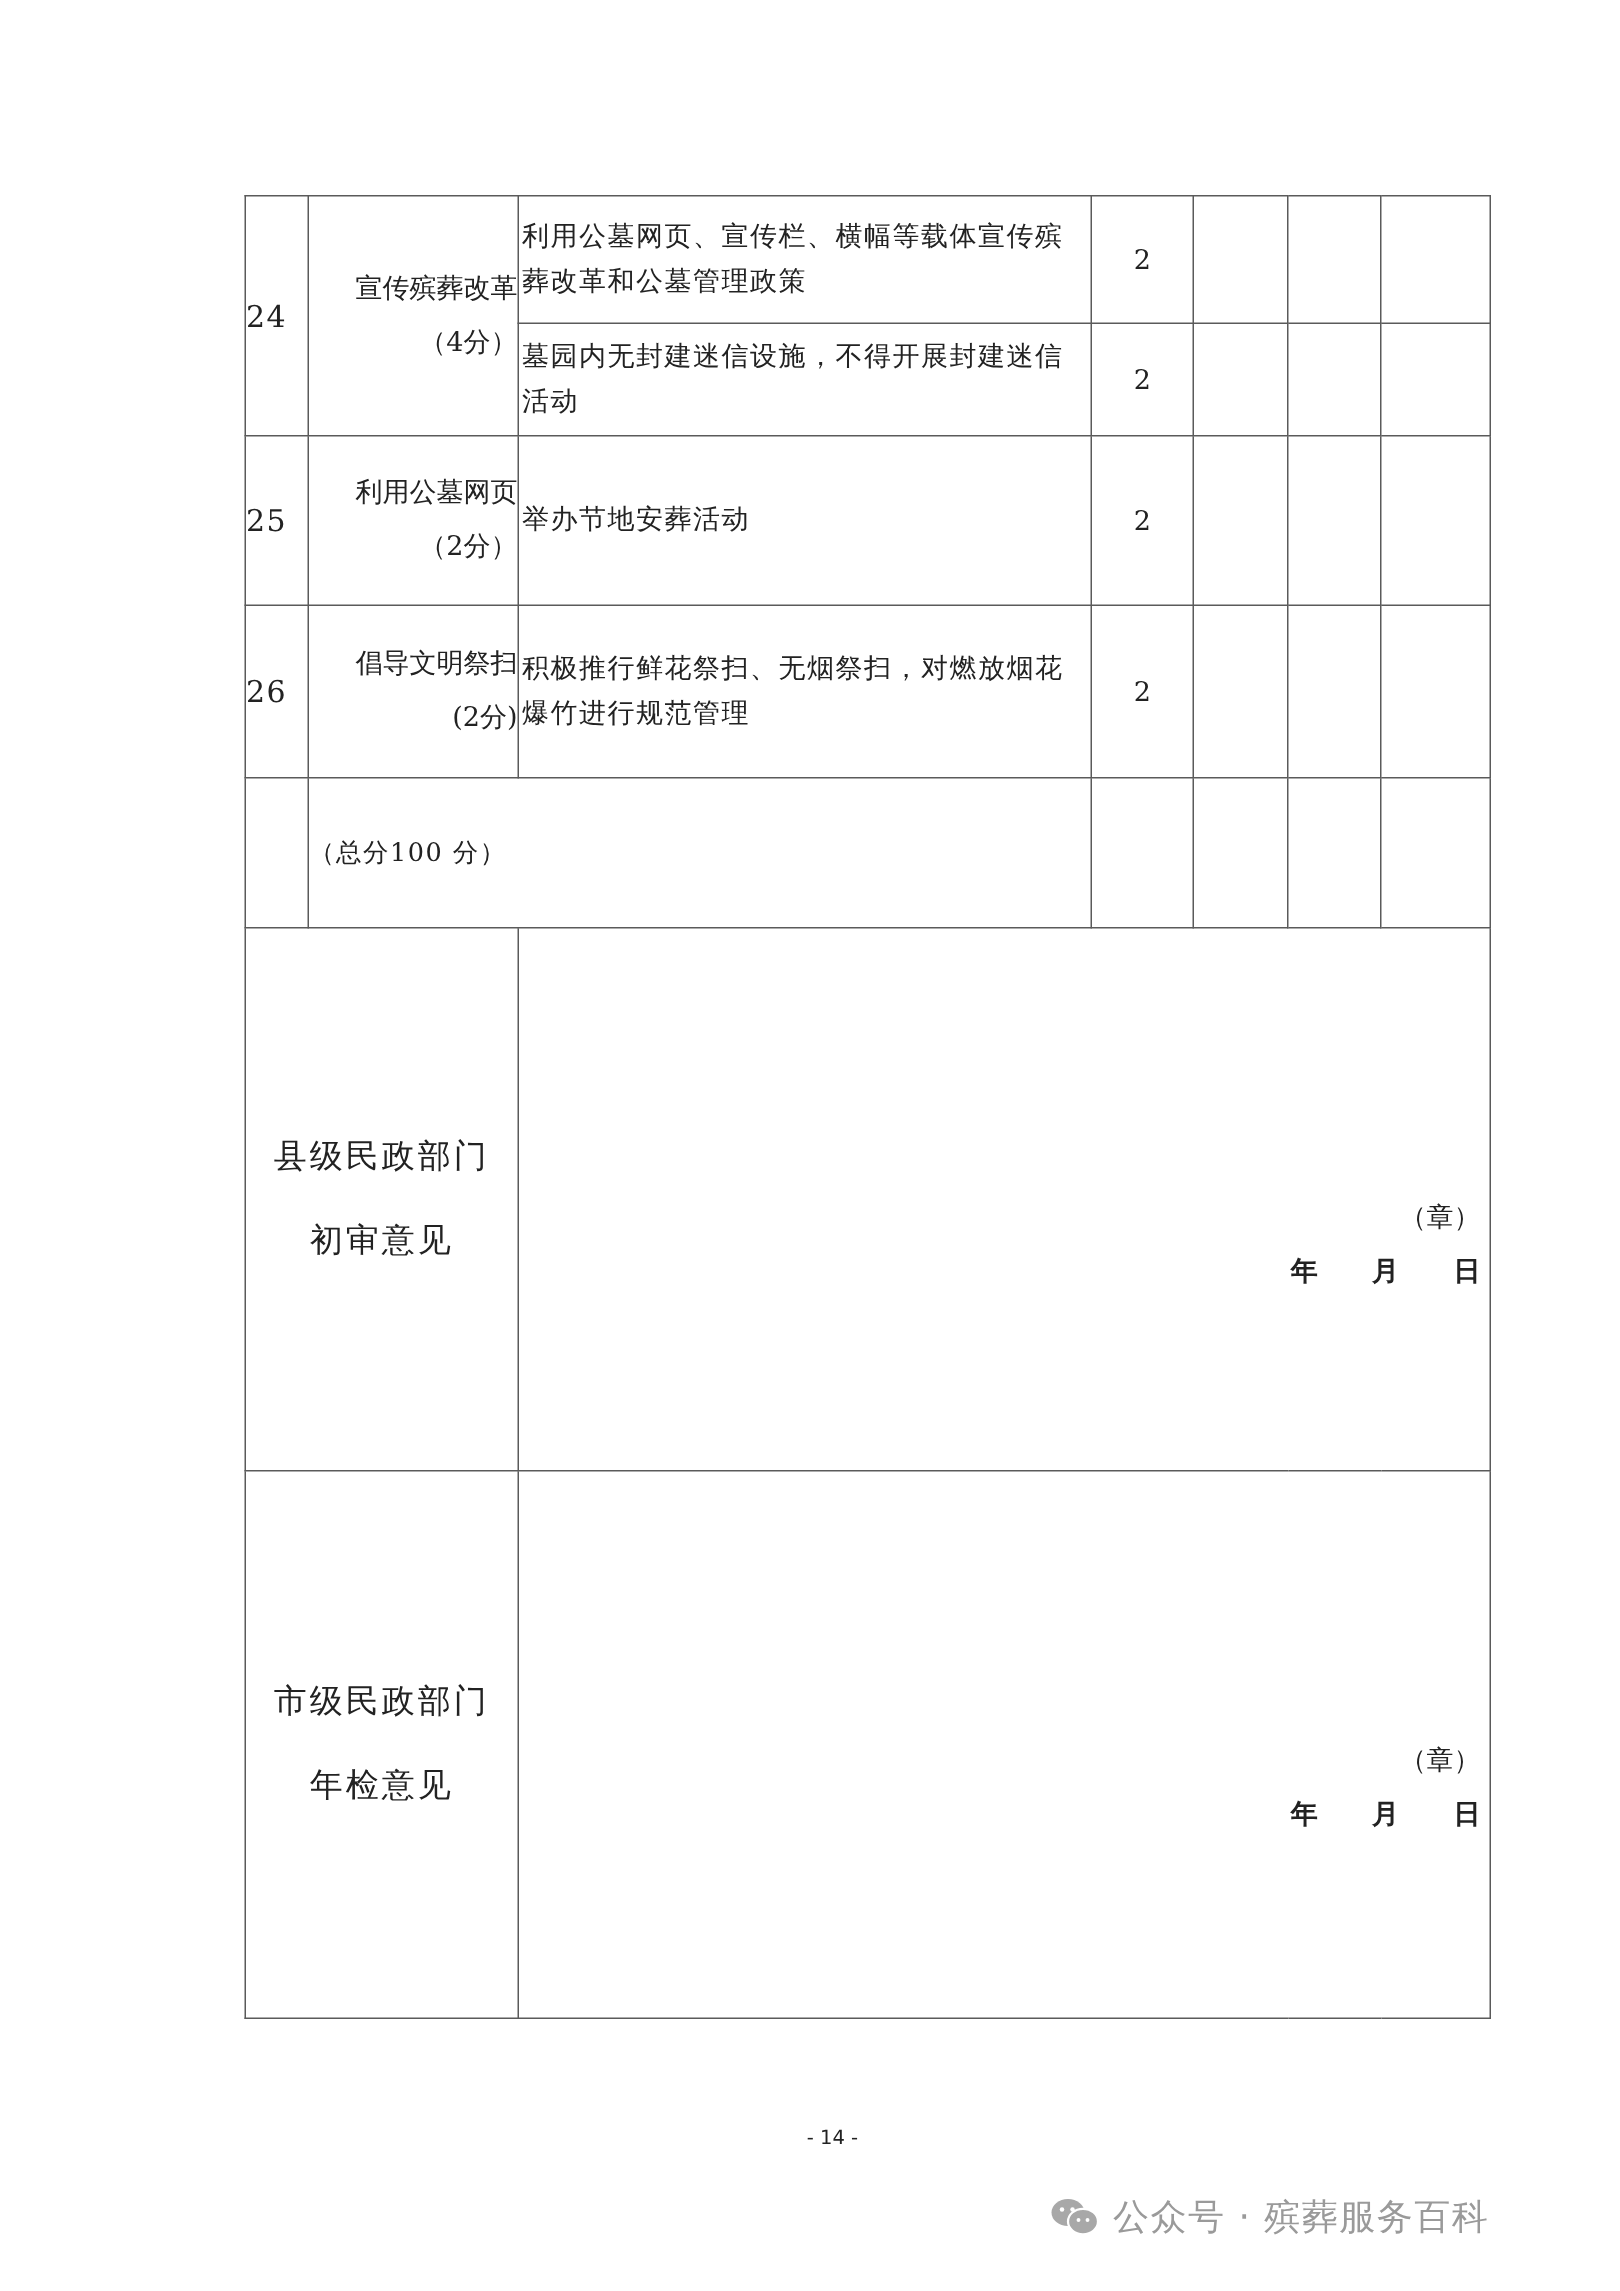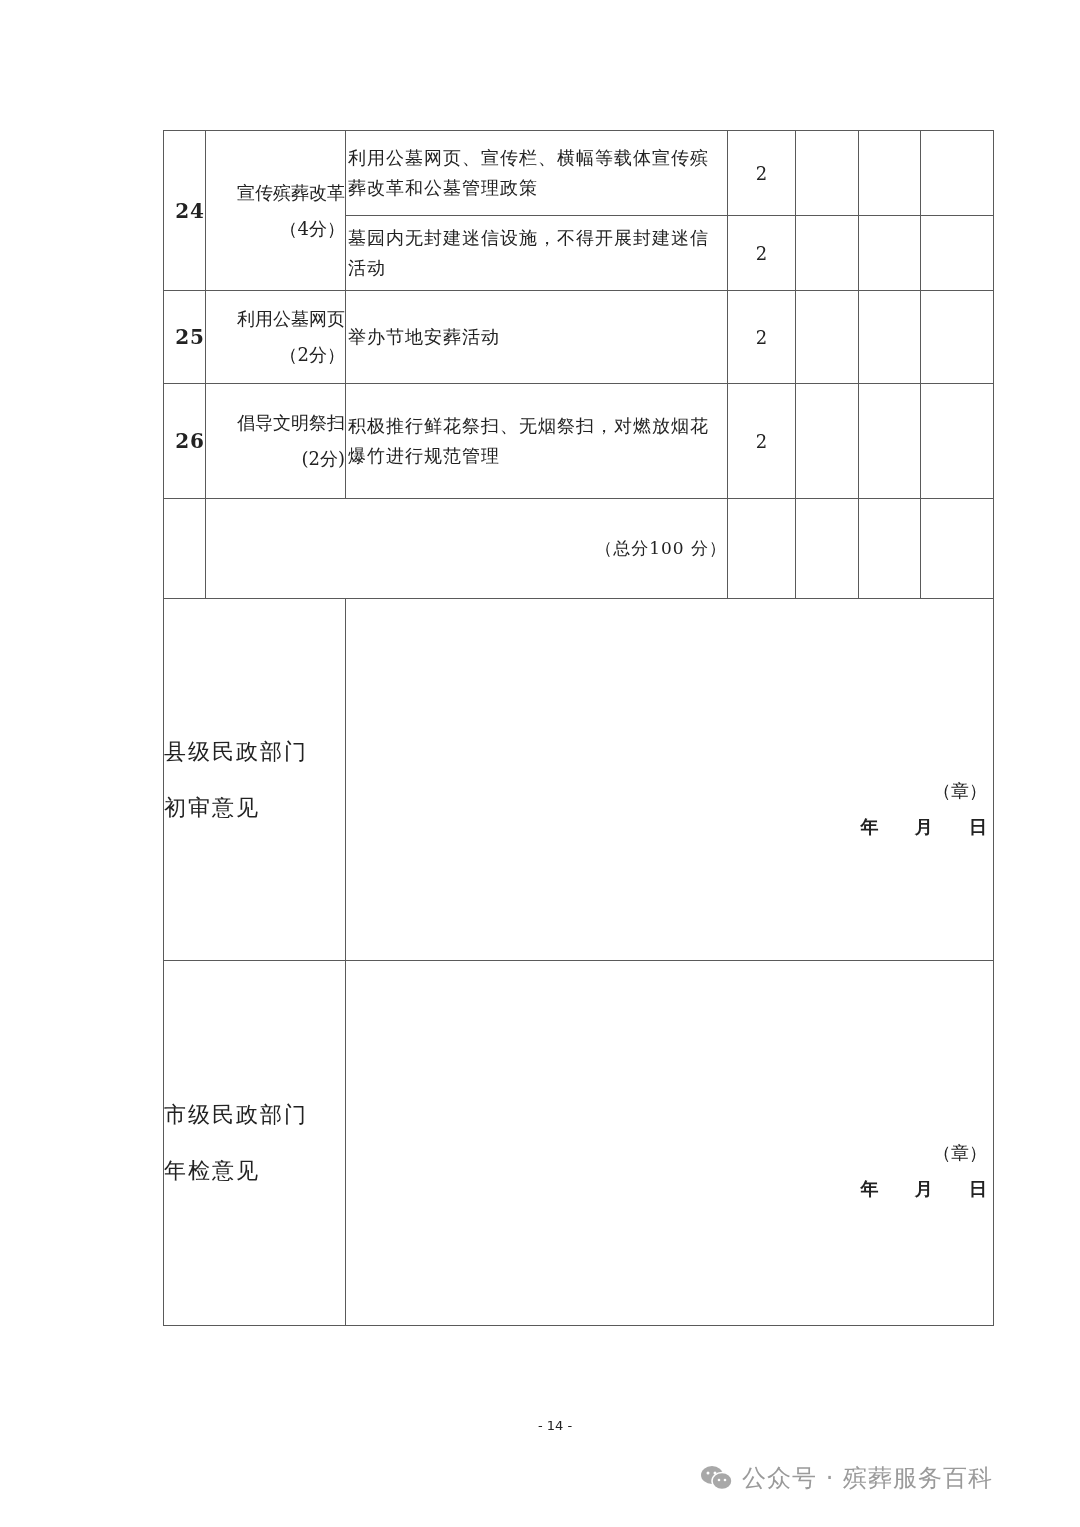--- a/index.html
+++ b/index.html
@@ -2,26 +2,26 @@
 <html><head>
 <meta charset="utf-8">
 <style>
   html, body { margin:0; padding:0; background:#ffffff; }
   body { width:1080px; height:1527px; position:relative; overflow:hidden;
          font-family:"DejaVu Serif","Liberation Serif",serif; color:#222; }
   .page { position:absolute; left:0; top:0; width:1080px; height:1527px; background:#fff; }
   table.eval { position:absolute; left:163px; top:130px; border-collapse:collapse;
                table-layout:fixed; width:830px; }
   table.eval td { border:1.5px solid #5a5a5a; padding:0; vertical-align:middle; }
-  .num { text-align:right; font-size:20px; letter-spacing:1px;font-weight:bold; }
+  .num { text-align:left; font-size:20px; letter-spacing:1px; }
   .item { text-align:right; font-size:18px; line-height:36px; }
   .req { font-size:18px; line-height:30px; padding-left:2px !important; text-align:left; letter-spacing:1px; }
   .score { text-align:center; font-size:18px; }
-  .total { text-align:right; font-size:17px; letter-spacing:1px; }
-  .op-label { text-align:left; font-size:22px; line-height:56px; letter-spacing:2px; }
+  .total { text-align:left; font-size:17px; letter-spacing:1px; }
+  .op-label { text-align:center; font-size:22px; line-height:56px; letter-spacing:2px; }
   .op-body { position:relative; }
   .stamp { position:absolute; right:6px; font-size:18px; }
   .stamp .s1 { position:absolute; right:0; top:0; white-space:nowrap; }
   .stamp .s2 { position:absolute; right:0; top:36px; white-space:nowrap; word-spacing:30px;font-weight:bold; }
   .pageno { position:absolute; left:0; width:1110px; top:1418px; text-align:center;
             font-family:"DejaVu Sans","Liberation Sans",sans-serif; font-size:13px; color:#222; }
   .wm { position:absolute; left:700px; top:1462px; display:flex; align-items:center;
         font-family:"DejaVu Sans","Liberation Sans",sans-serif; font-size:24px; color:#9a9a9a; letter-spacing:1px; }
   .wm svg { margin-right:8px; }
 </style>
@@ -54,21 +54,21 @@
       <td></td>
     </tr>
     <tr style="height:75px">
       <td class="req">墓园内无封建迷信设施，不得开展封建迷信活动</td>
       <td class="score">2</td>
       <td></td>
       <td></td>
       <td></td>
     </tr>
 
-    <tr style="height:93px">
+    <tr style="height:113px">
       <td class="num">25</td>
       <td class="item">
         <div>利用公墓网页</div>
         <div>（2分）</div>
       </td>
       <td class="req">举办节地安葬活动</td>
       <td class="score">2</td>
       <td></td>
       <td></td>
       <td></td>

